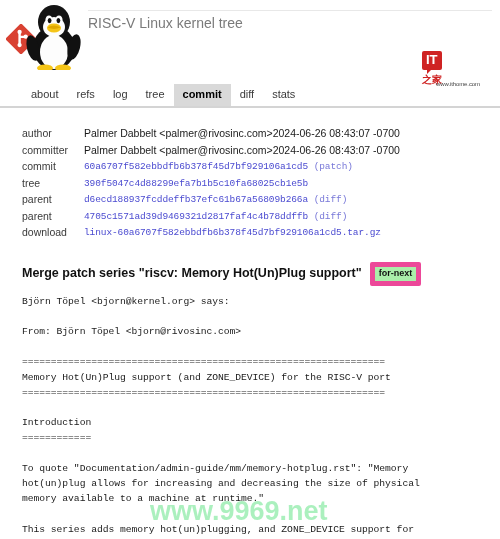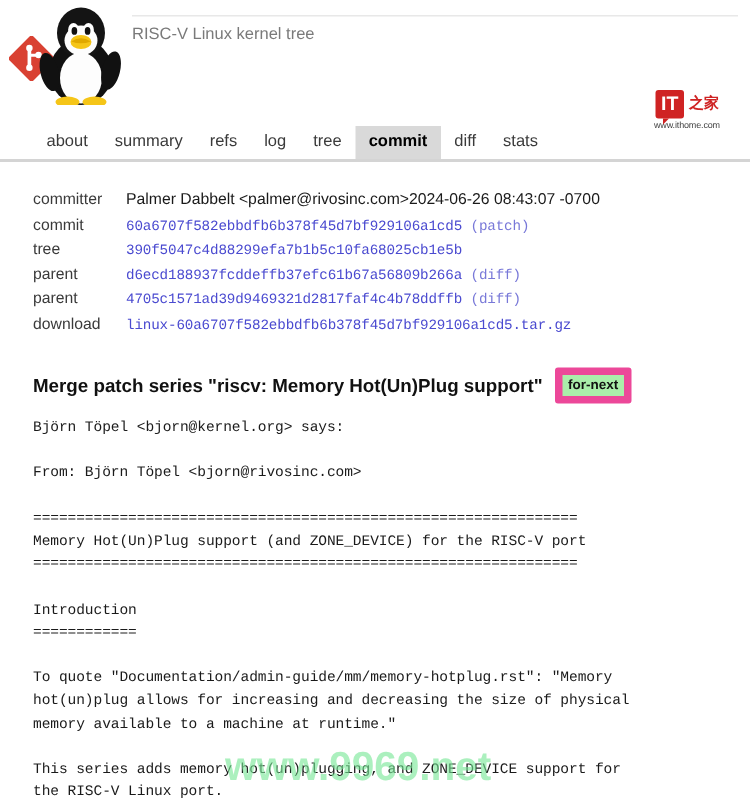--- a/index.html
+++ b/index.html
@@ -53,42 +53,43 @@
   }
   .page-title {
     font-size: 25px;
     font-weight: 400;
     color: #1a1a1a;
     letter-spacing: -0.2px;
     line-height: 34px;
     white-space: nowrap;
   }
   .page-subtitle {
-    font-size: 11px;
+    font-size: 14px;
     color: #7a7a7a;
     margin-top: 4px;
     line-height: 14px;
     border-top: 1px solid #e8e8e8;
     padding-top: 5px;
   }
 
   .ithome-logo {
     position: absolute;
     right: 6px;
     top: 58px;
     width: 72px;
     height: 34px;
     text-align: center;
   }
   .ithome-row {
     display: flex;
-    align-items: center;
+    align-items: flex-start;
     justify-content: center;
     gap: 3px;
     height: 22px;
+    flex-direction: column;
   }
   .ithome-badge {
     background: #cf2323;
     color: #ffffff;
     font-weight: bold;
     font-size: 13px;
     line-height: 16px;
     padding: 1px 4px 2px 4px;
     border-radius: 2px;
     position: relative;
@@ -297,35 +298,39 @@
       <span class="ithome-badge">IT</span>
       <span class="ithome-cn">之家</span>
     </div>
     <div class="ithome-url">www.ithome.com</div>
   </div>
 </div>
 
 <div class="nav">
   <div class="nav-list">
     <a class="nav-item" href="#">about</a>
-    <a class="nav-item" href="#">summary</a>
     <a class="nav-item" href="#">refs</a>
     <a class="nav-item" href="#">log</a>
     <a class="nav-item" href="#">tree</a>
     <a class="nav-item active" href="#">commit</a>
     <a class="nav-item" href="#">diff</a>
     <a class="nav-item" href="#">stats</a>
   </div>
 </div>
 
 <div class="content">
 
   <table class="commit-info">
     <tbody>
       <tr>
+        <td class="label">author</td>
+        <td class="val-name">Palmer Dabbelt &lt;palmer@rivosinc.com&gt;</td>
+        <td class="val-date">2024-06-26 08:43:07 -0700</td>
+      </tr>
+      <tr>
         <td class="label">committer</td>
         <td class="val-name">Palmer Dabbelt &lt;palmer@rivosinc.com&gt;</td>
         <td class="val-date">2024-06-26 08:43:07 -0700</td>
       </tr>
       <tr>
         <td class="label">commit</td>
         <td class="val-mono" colspan="2">
           <a class="hash-link" href="#">60a6707f582ebbdfb6b378f45d7bf929106a1cd5</a><span class="plain-mono">&nbsp;</span><a class="paren-link" href="#">(patch)</a>
         </td>
       </tr>

